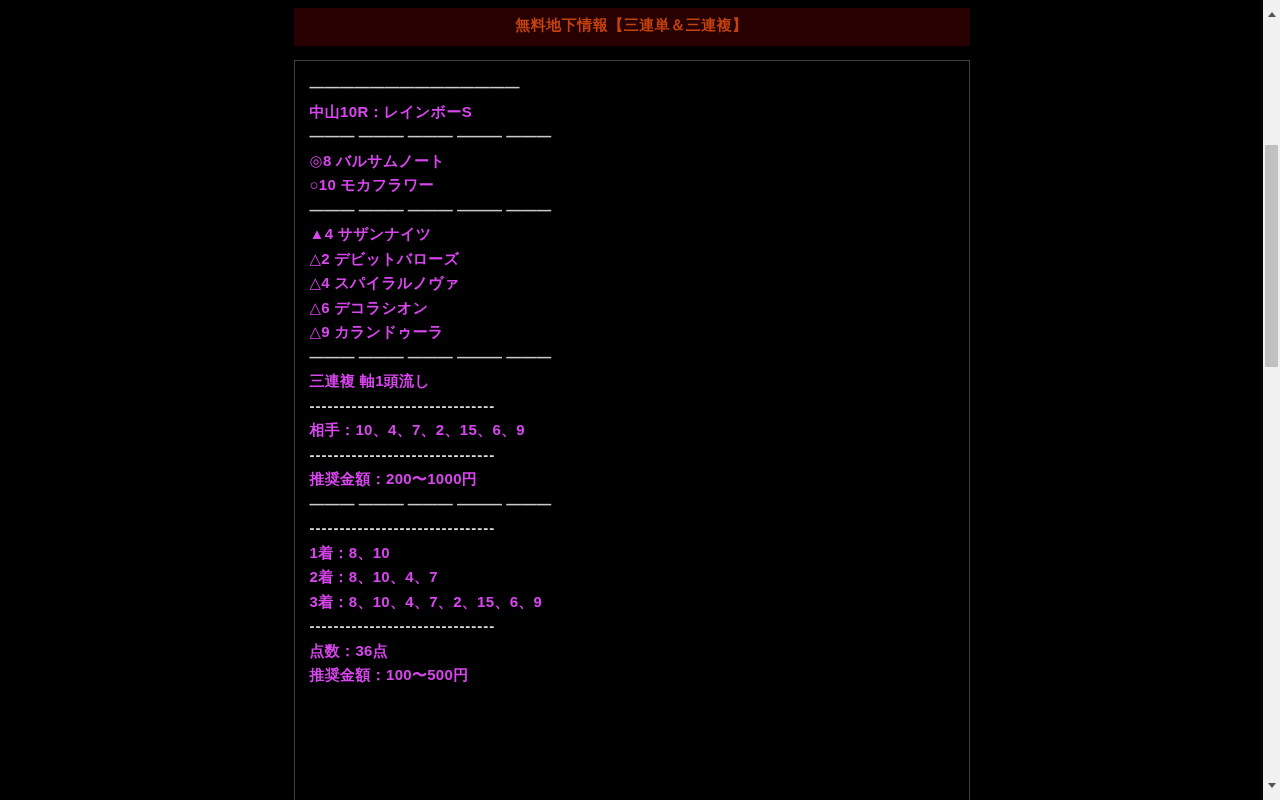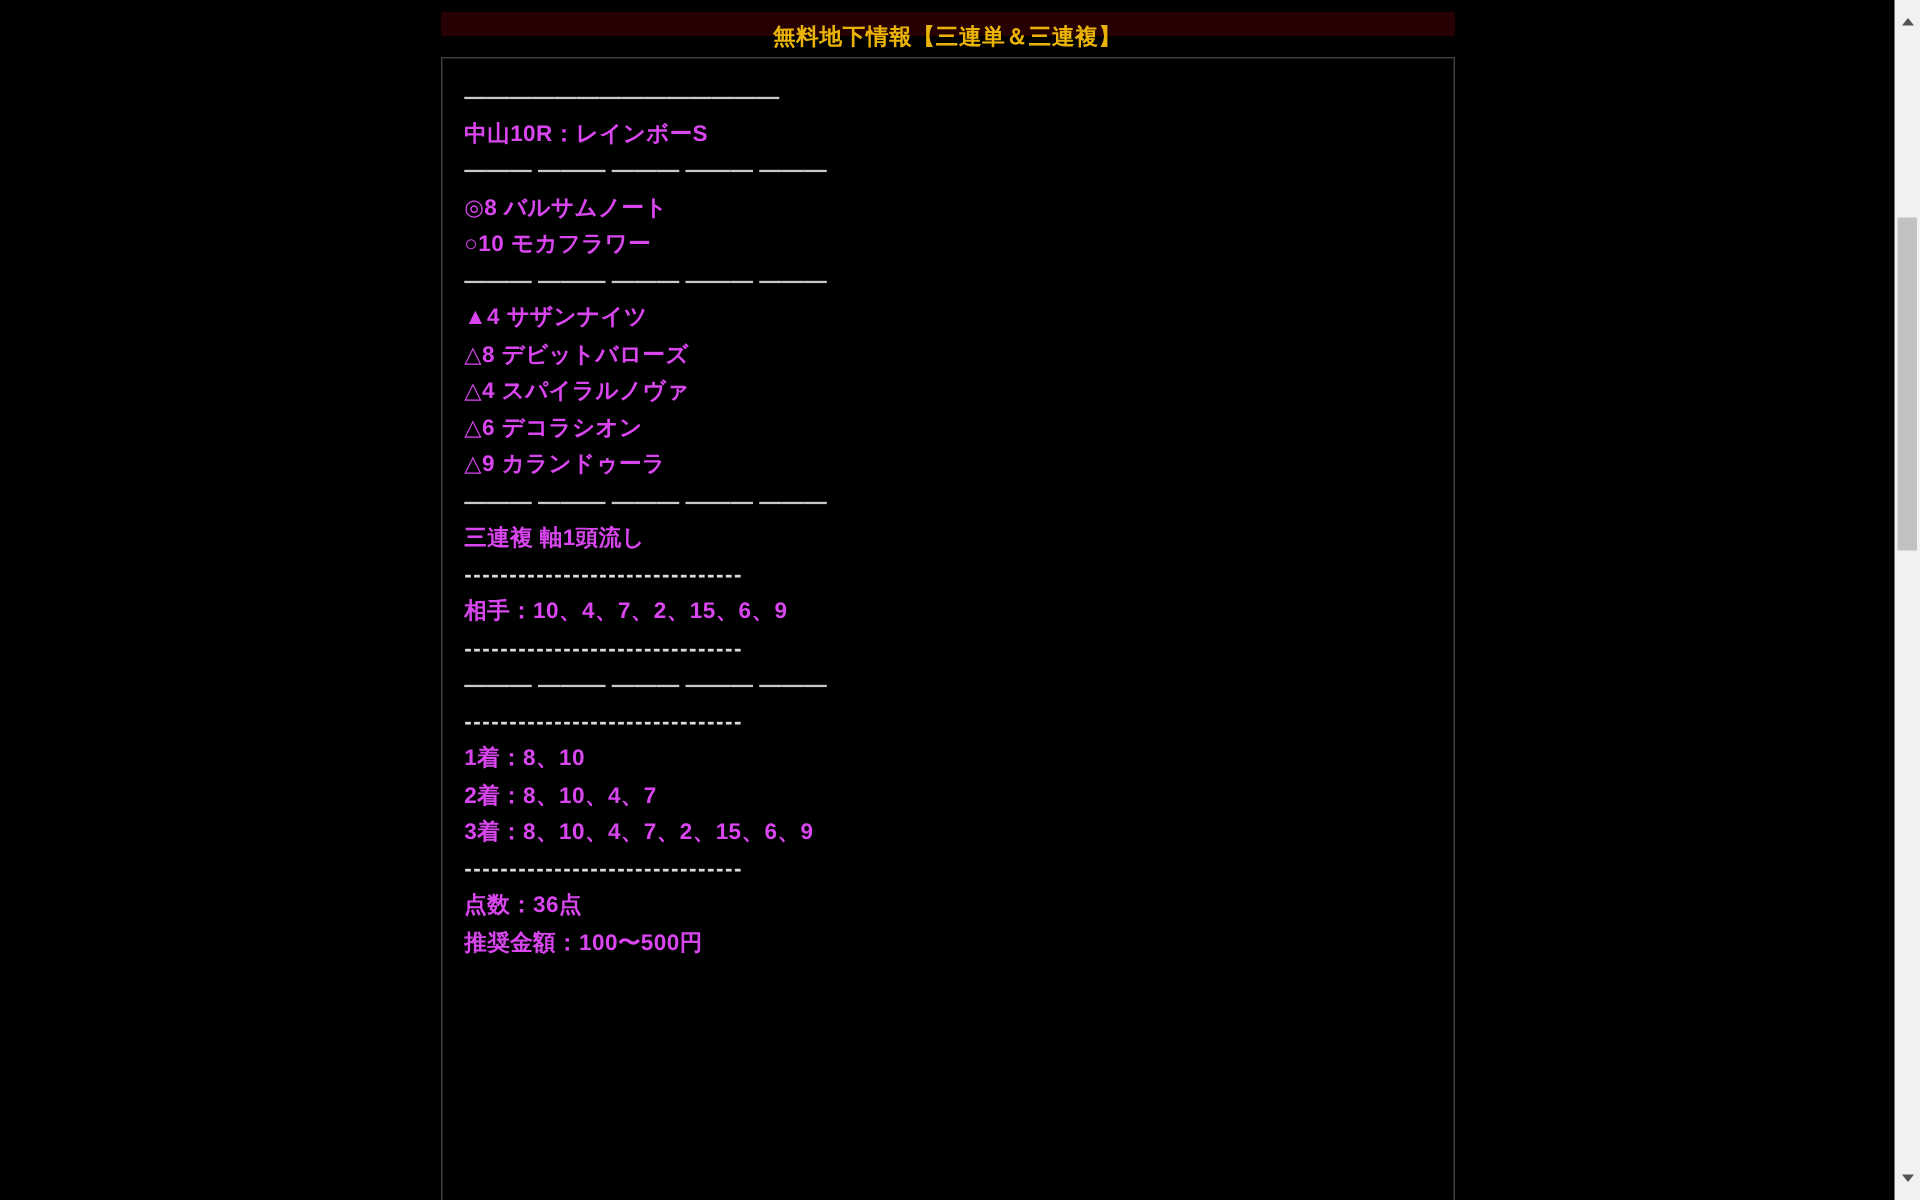--- a/index.html
+++ b/index.html
@@ -21,24 +21,24 @@
     position: absolute;
     left: 0; top: 0; bottom: 0;
     right: 17px;
     overflow: hidden;
   }
   .main-col {
     width: 676px;
     margin: 8px auto 0 auto;
   }
   .header-bar {
-    height: 16px;
+    height: 38px;
     line-height: 34px;
     background: #270101;
-    color: #eab308;
+    color: #c2410c;
     text-align: center;
     font-size: 15px;
     font-weight: 700;
     letter-spacing: 0.5px;
   }
   .content-box {
     margin-top: 14px;
     border: 1px solid #3f3f3f;
     background: #000;
     padding: 14px 15px 60px 15px;
@@ -112,29 +112,30 @@
       <div class="content-box">
         <div id="content-lines">
 
         <div class="line divider-solid">——————————————</div>
             <div class="line text">中山10R：レインボーS</div>
             <div class="line divider-seg">——— ——— ——— ——— ———</div>
             <div class="line text">◎8 バルサムノート</div>
             <div class="line text">○10 モカフラワー</div>
             <div class="line divider-seg">——— ——— ——— ——— ———</div>
             <div class="line text">▲4 サザンナイツ</div>
-            <div class="line text">△8 デビットバローズ</div>
+            <div class="line text">△2 デビットバローズ</div>
             <div class="line text">△4 スパイラルノヴァ</div>
             <div class="line text">△6 デコラシオン</div>
             <div class="line text">△9 カランドゥーラ</div>
             <div class="line divider-seg">——— ——— ——— ——— ———</div>
             <div class="line text">三連複 軸1頭流し</div>
             <div class="line divider-dash">-------------------------------</div>
             <div class="line text">相手：10、4、7、2、15、6、9</div>
             <div class="line divider-dash">-------------------------------</div>
+            <div class="line text">推奨金額：200〜1000円</div>
             <div class="line divider-seg">——— ——— ——— ——— ———</div>
             <div class="line divider-dash">-------------------------------</div>
             <div class="line text">1着：8、10</div>
             <div class="line text">2着：8、10、4、7</div>
             <div class="line text">3着：8、10、4、7、2、15、6、9</div>
             <div class="line divider-dash">-------------------------------</div>
             <div class="line text">点数：36点</div>
             <div class="line text">推奨金額：100〜500円</div>
           </div>
       </div>

